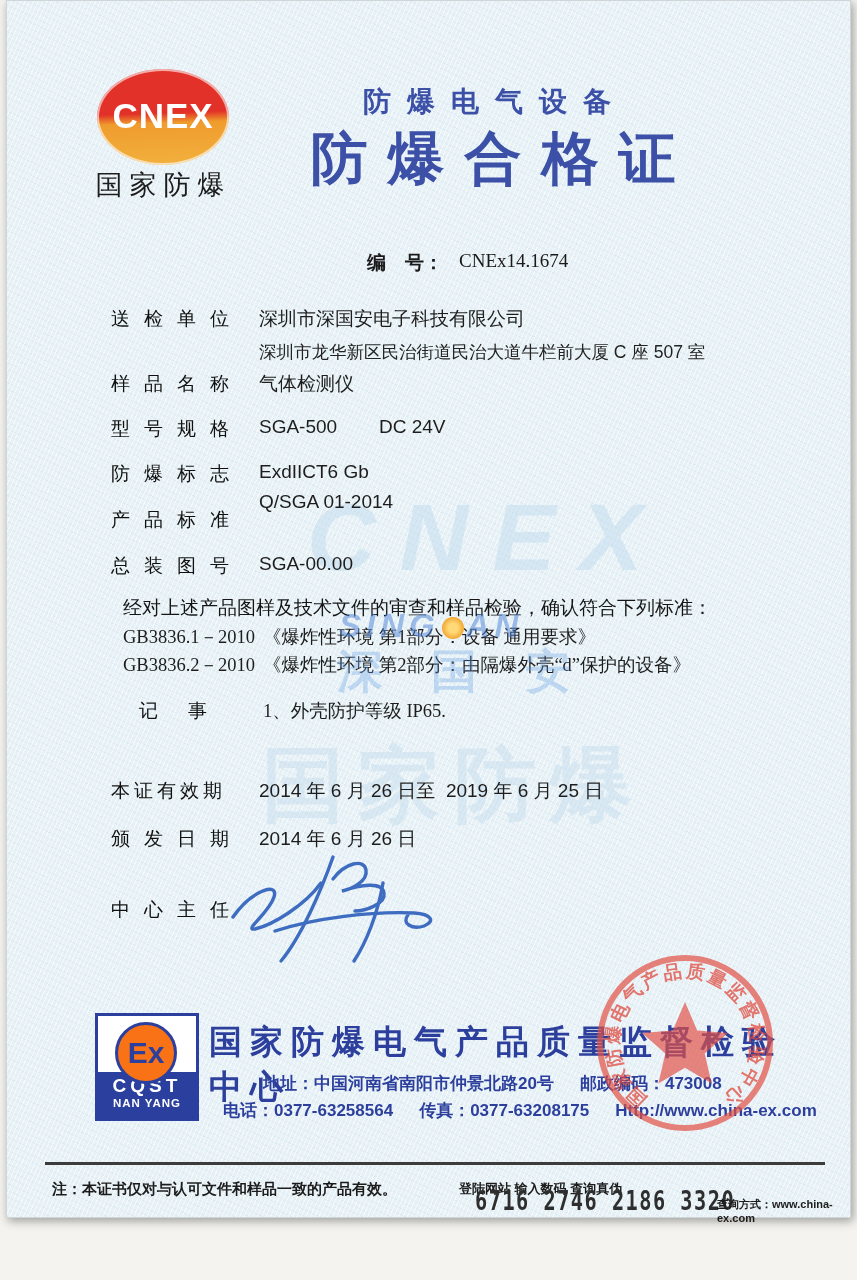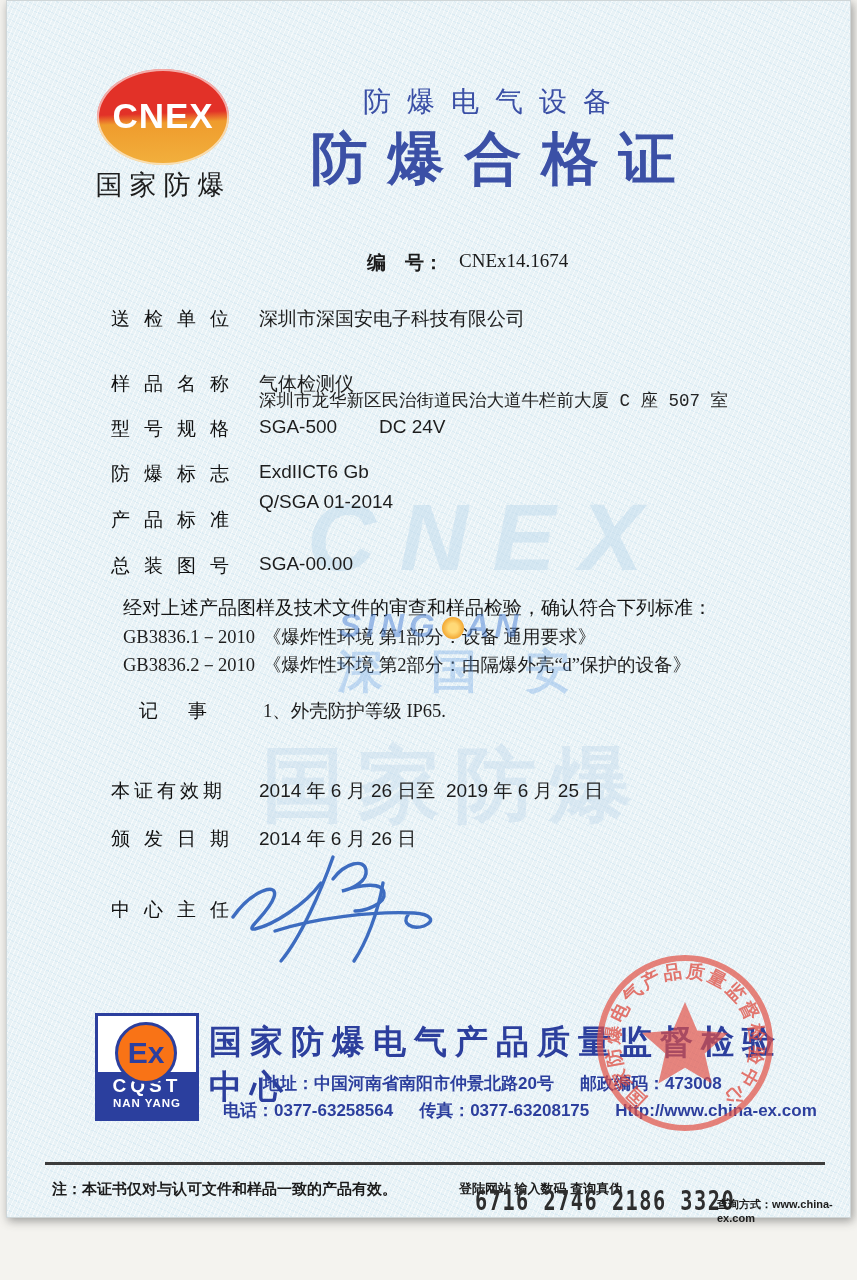--- a/index.html
+++ b/index.html
@@ -26,35 +26,35 @@
   .cnex-oval {
     left:90px; top:68px; width:132px; height:96px; border-radius:50%;
     background:linear-gradient(178deg,#e23128 0%,#e23128 46%,#ef9c2d 56%,#f2b13e 100%);
     display:flex; align-items:center; justify-content:center;
     box-shadow:0 0 0 2px rgba(255,255,255,.6) inset;
   }
   .cnex-oval span { color:#fff; font-size:35px; font-weight:800; letter-spacing:1px; margin-top:-2px; }
   .logo-caption { left:84px; top:166px; width:145px; text-align:center;
     font-size:27px; letter-spacing:7px; color:#1d1d1d; font-weight:500; }
   .subtitle { left:288px; top:82px; width:400px; text-align:center;
-    font-size:28px; font-weight:400; letter-spacing:16px; color:#3b50a6; }
+    font-size:28px; font-weight:700; letter-spacing:16px; color:#3b50a6; }
   .title { left:296px; top:120px; width:400px; text-align:center;
     font-size:57px; font-weight:700; letter-spacing:20px; color:#3b50a6; }
 
   
   .certno-label { left:360px; top:249px; font-size:19px; font-weight:600; color:#1a1a1a; }
   .certno-value { left:452px; top:249px; font-size:19px; color:#1a1a1a;
     font-family:"Liberation Serif", serif; }
 
   
   .lbl { left:104px; font-size:19px; font-weight:500; color:#111; letter-spacing:14px; }
   .lbl2 { letter-spacing:30px;margin-left:28px; }
   .lbl5 { letter-spacing:4px; }
   .val { left:252px; font-size:19px; color:#1d1d1d; font-family:Liberation Sans, sans-serif; }
-  .val-sub { left:252px; font-size:17.5px; color:#232323; font-family:Liberation Mono, monospace;margin-top:48px; }
+  .val-sub { left:252px; font-size:17.5px; color:#232323; font-family:Liberation Sans, sans-serif; }
 
   
   .std-intro { left:116px; top:594px; font-size:19px; color:#151515; font-family:"Liberation Serif", serif; }
   .std-code { left:116px; font-size:18.5px; color:#1d1d1d; font-family:"Liberation Serif", serif; }
   .std-title { left:256px; font-size:18.5px; color:#1d1d1d; font-family:"Liberation Serif", serif; }
   .note-item { left:256px; font-size:18.5px; color:#1d1d1d; font-family:"Liberation Serif", serif; }
 
   
   .sig-svg { left:208px; top:850px; }
 

